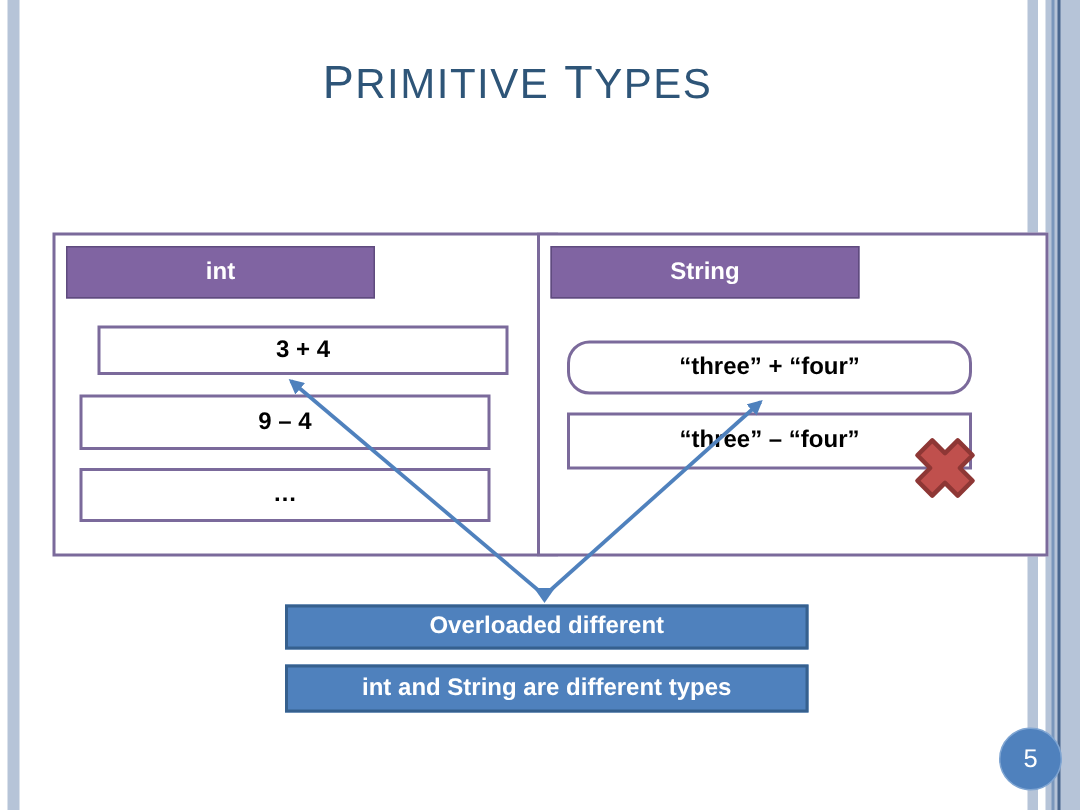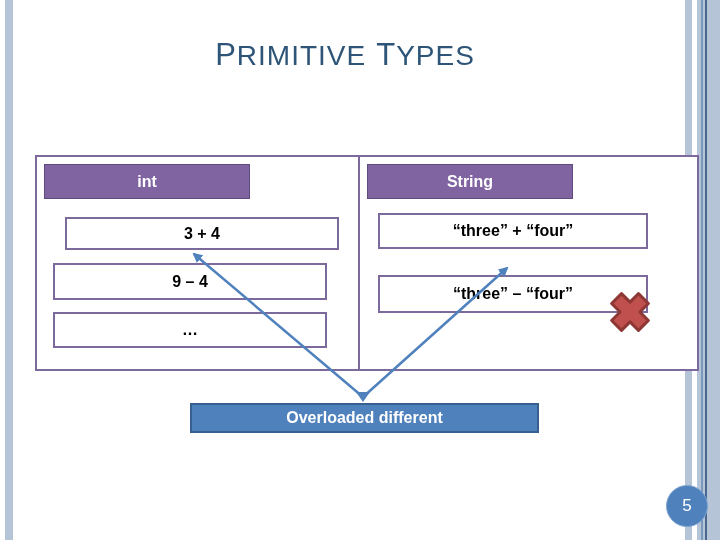--- a/index.html
+++ b/index.html
@@ -34,21 +34,21 @@
   }
   .row-box{
     position:absolute;background:#fff;border:2px solid #7b6a9b;
     color:#000;font-weight:bold;font-size:16px;text-align:center;
   }
   .panel-int .row-box{left:16px;width:270px;}
   .panel-string .row-box{left:18px;width:266px;}
   .int-row-0{top:60px;height:29px;line-height:29px;margin-left:12px;}
   .int-row-1{top:106px;height:33px;line-height:33px;}
   .int-row-2{top:155px;height:32px;line-height:32px;}
-  .str-row-0{top:56px;height:32px;line-height:32px;}
+  .str-row-0{top:70px;height:32px;line-height:32px;border-radius:15px;}
   .str-row-1{top:118px;height:34px;line-height:34px;}
   
   .connector-layer{position:absolute;left:0;top:0;width:720px;height:540px;pointer-events:none;}
   
   .invalid-x{position:absolute;left:606px;top:288px;width:48px;height:48px;}
   
   .callout{
     position:absolute;left:190px;width:345px;
     background:#4f81bd;border:2px solid #36608e;
     color:#ffffff;font-weight:bold;font-size:16px;text-align:center;
@@ -101,16 +101,17 @@
     <polygon points="356,392 370,392 363,402" fill="#4f81bd"></polygon>
   </svg>
 
   <svg class="invalid-x" viewBox="0 0 48 48" xmlns="http://www.w3.org/2000/svg">
     <g transform="rotate(45 24 24)">
       <path d="M17,5 H31 V17 H43 V31 H31 V43 H17 V31 H5 V17 H17 Z" fill="#c0504d" stroke="#8e3735" stroke-width="3" stroke-linejoin="round"></path>
     </g>
   </svg>
 
   <div class="callout callout-1">Overloaded different</div>
+  <div class="callout callout-2">int and String are different types</div>
 
   <div class="page-circle">5</div>
 
 </div>
 
 </body></html>

